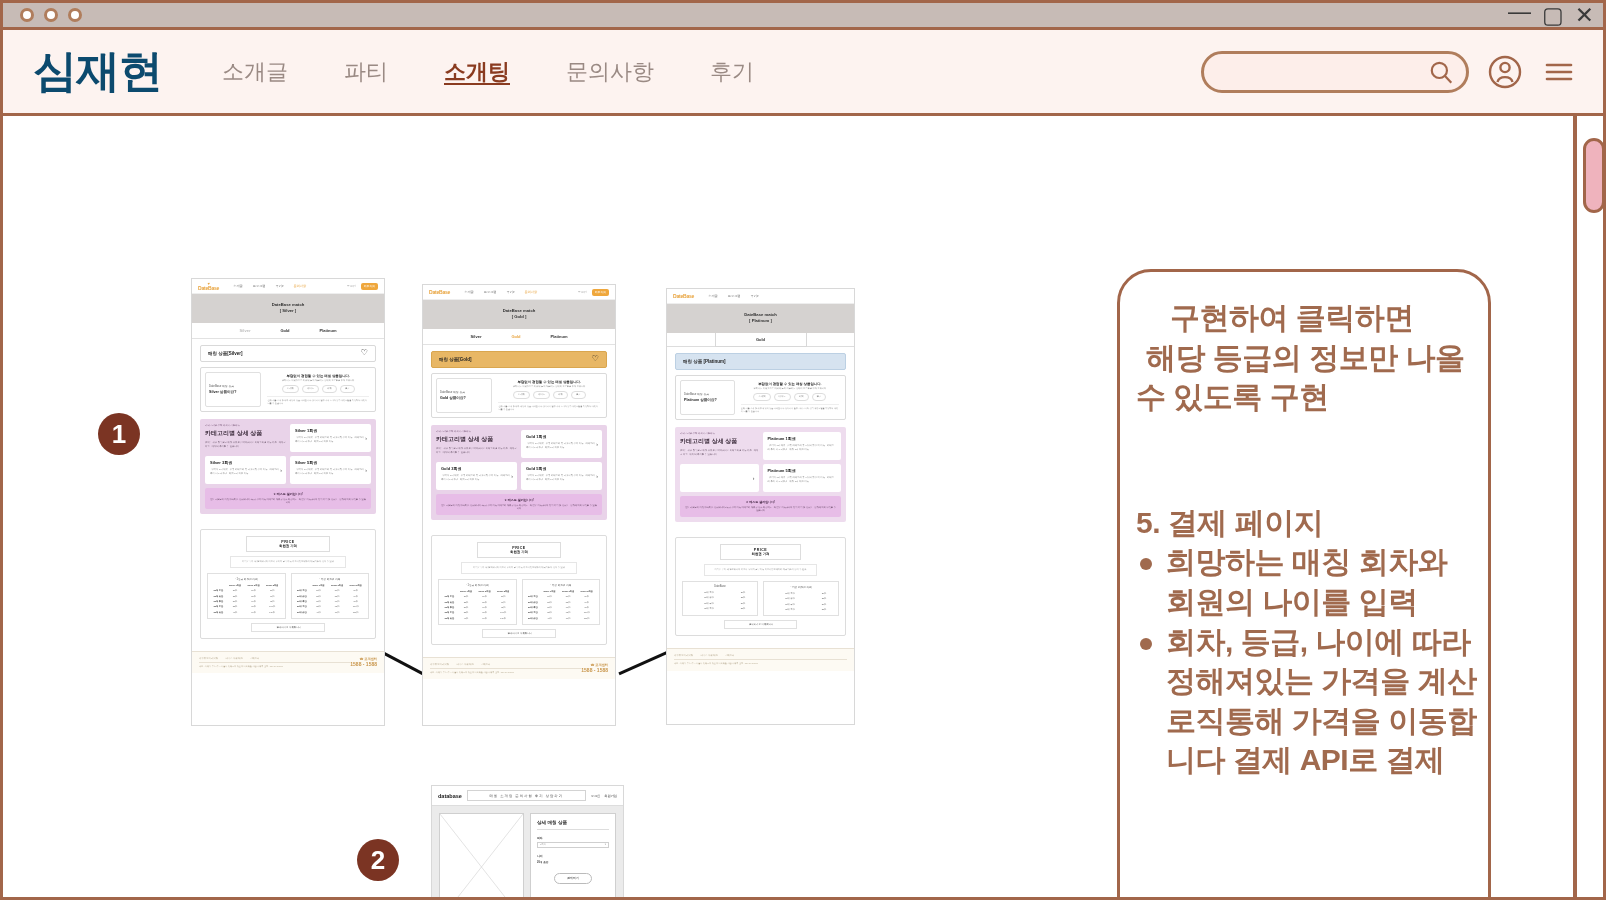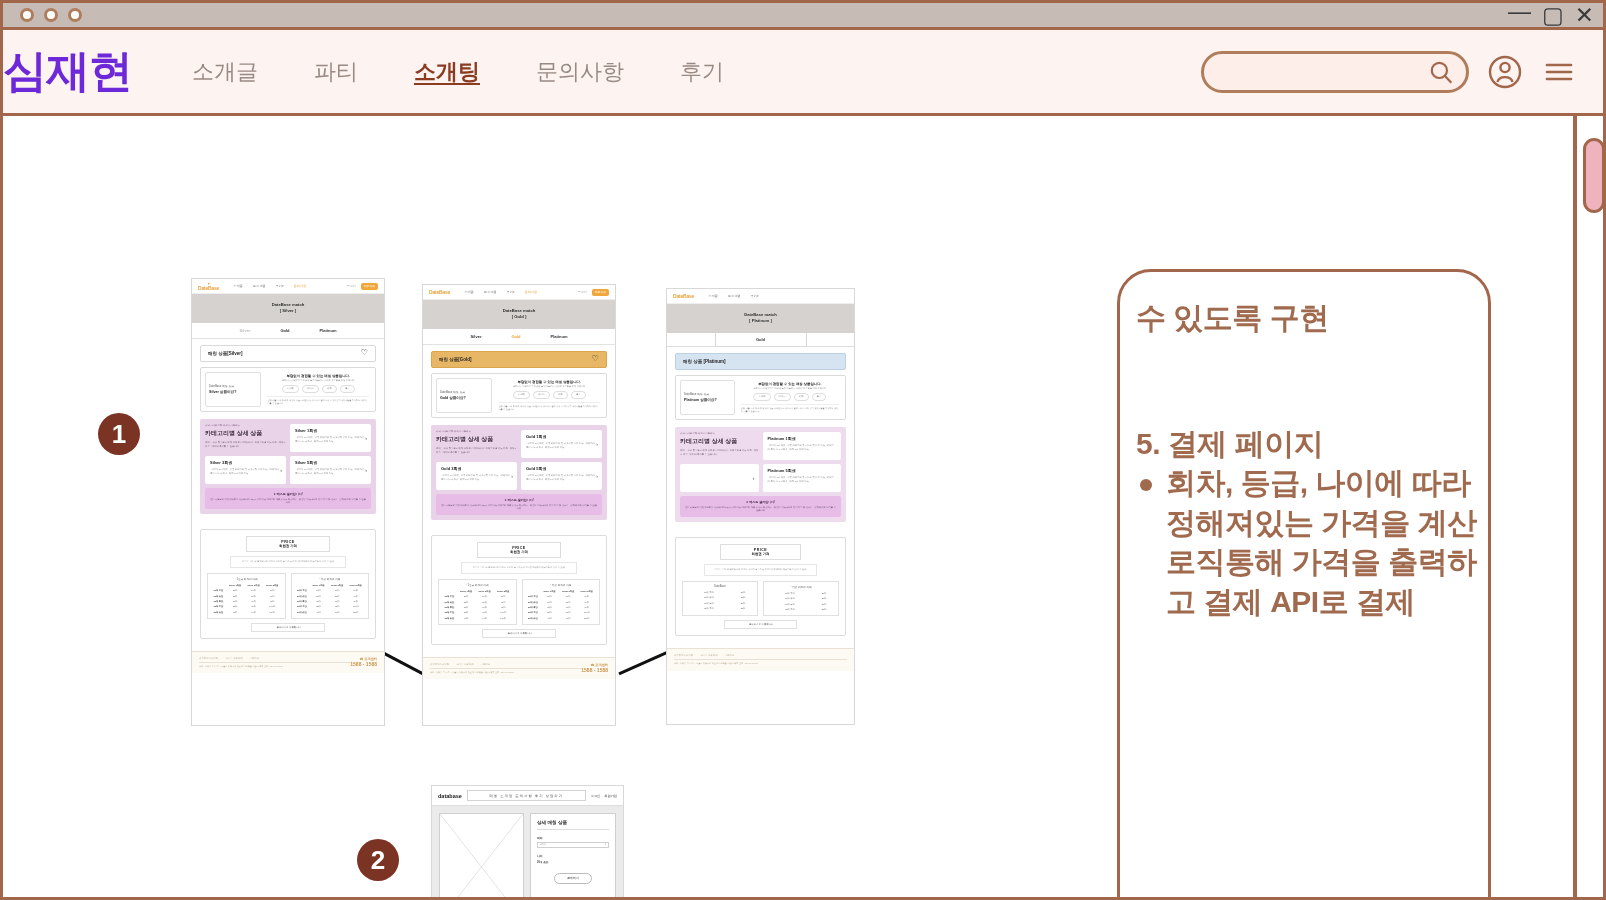--- a/index.html
+++ b/index.html
@@ -40,21 +40,22 @@
 
   
   .site-header {
     position: relative;
     height: 86px;
     background: #fdf3f0;
     border-bottom: 3px solid #a2664a;
     display: flex; align-items: center;
   }
   .brand {
-    font-size: 44px; font-weight: bold; color: #6d28d9;
+    margin-left: 30px;
+    font-size: 44px; font-weight: bold; color: #0c4a6e;
     letter-spacing: -1px;
     font-family: "Liberation Sans", "DejaVu Sans", sans-serif;
   }
   .nav {
     display: flex; align-items: center;
     margin-left: 32px;
   }
   .nav-item {
     font-size: 22px; color: #9a8a84;
     padding: 0 28px;
@@ -985,28 +986,34 @@
         </div>
       </div>
 
     </div>
 
     <div class="badge" id="badge-1">1</div>
     <div class="badge" id="badge-2">2</div>
 
     <div class="note-panel">
       <div class="note-block">
+        <div class="note-line note-indent1">구현하여 클릭하면</div>
+        <div class="note-line note-indent2">해당 등급의 정보만 나올</div>
         <div class="note-line">수 있도록 구현</div>
       </div>
       <div class="note-gap"></div>
       <div class="note-block">
         <div class="note-line">5. 결제 페이지</div>
         <div class="bullet-row">
           <div class="bullet-dot"></div>
-          <div class="bullet-text">회차, 등급, 나이에 따라 정해져있는 가격을 계산 로직통해 가격을 출력하고 결제 API로 결제</div>
+          <div class="bullet-text">희망하는 매칭 회차와 회원의 나이를 입력</div>
+        </div>
+        <div class="bullet-row">
+          <div class="bullet-dot"></div>
+          <div class="bullet-text">회차, 등급, 나이에 따라 정해져있는 가격을 계산 로직통해 가격을 이동합니다 결제 API로 결제</div>
         </div>
       </div>
     </div>
 
     <div class="scrollbar-track">
       <div class="scrollbar-thumb"></div>
     </div>
 
   </div>
 </div>

